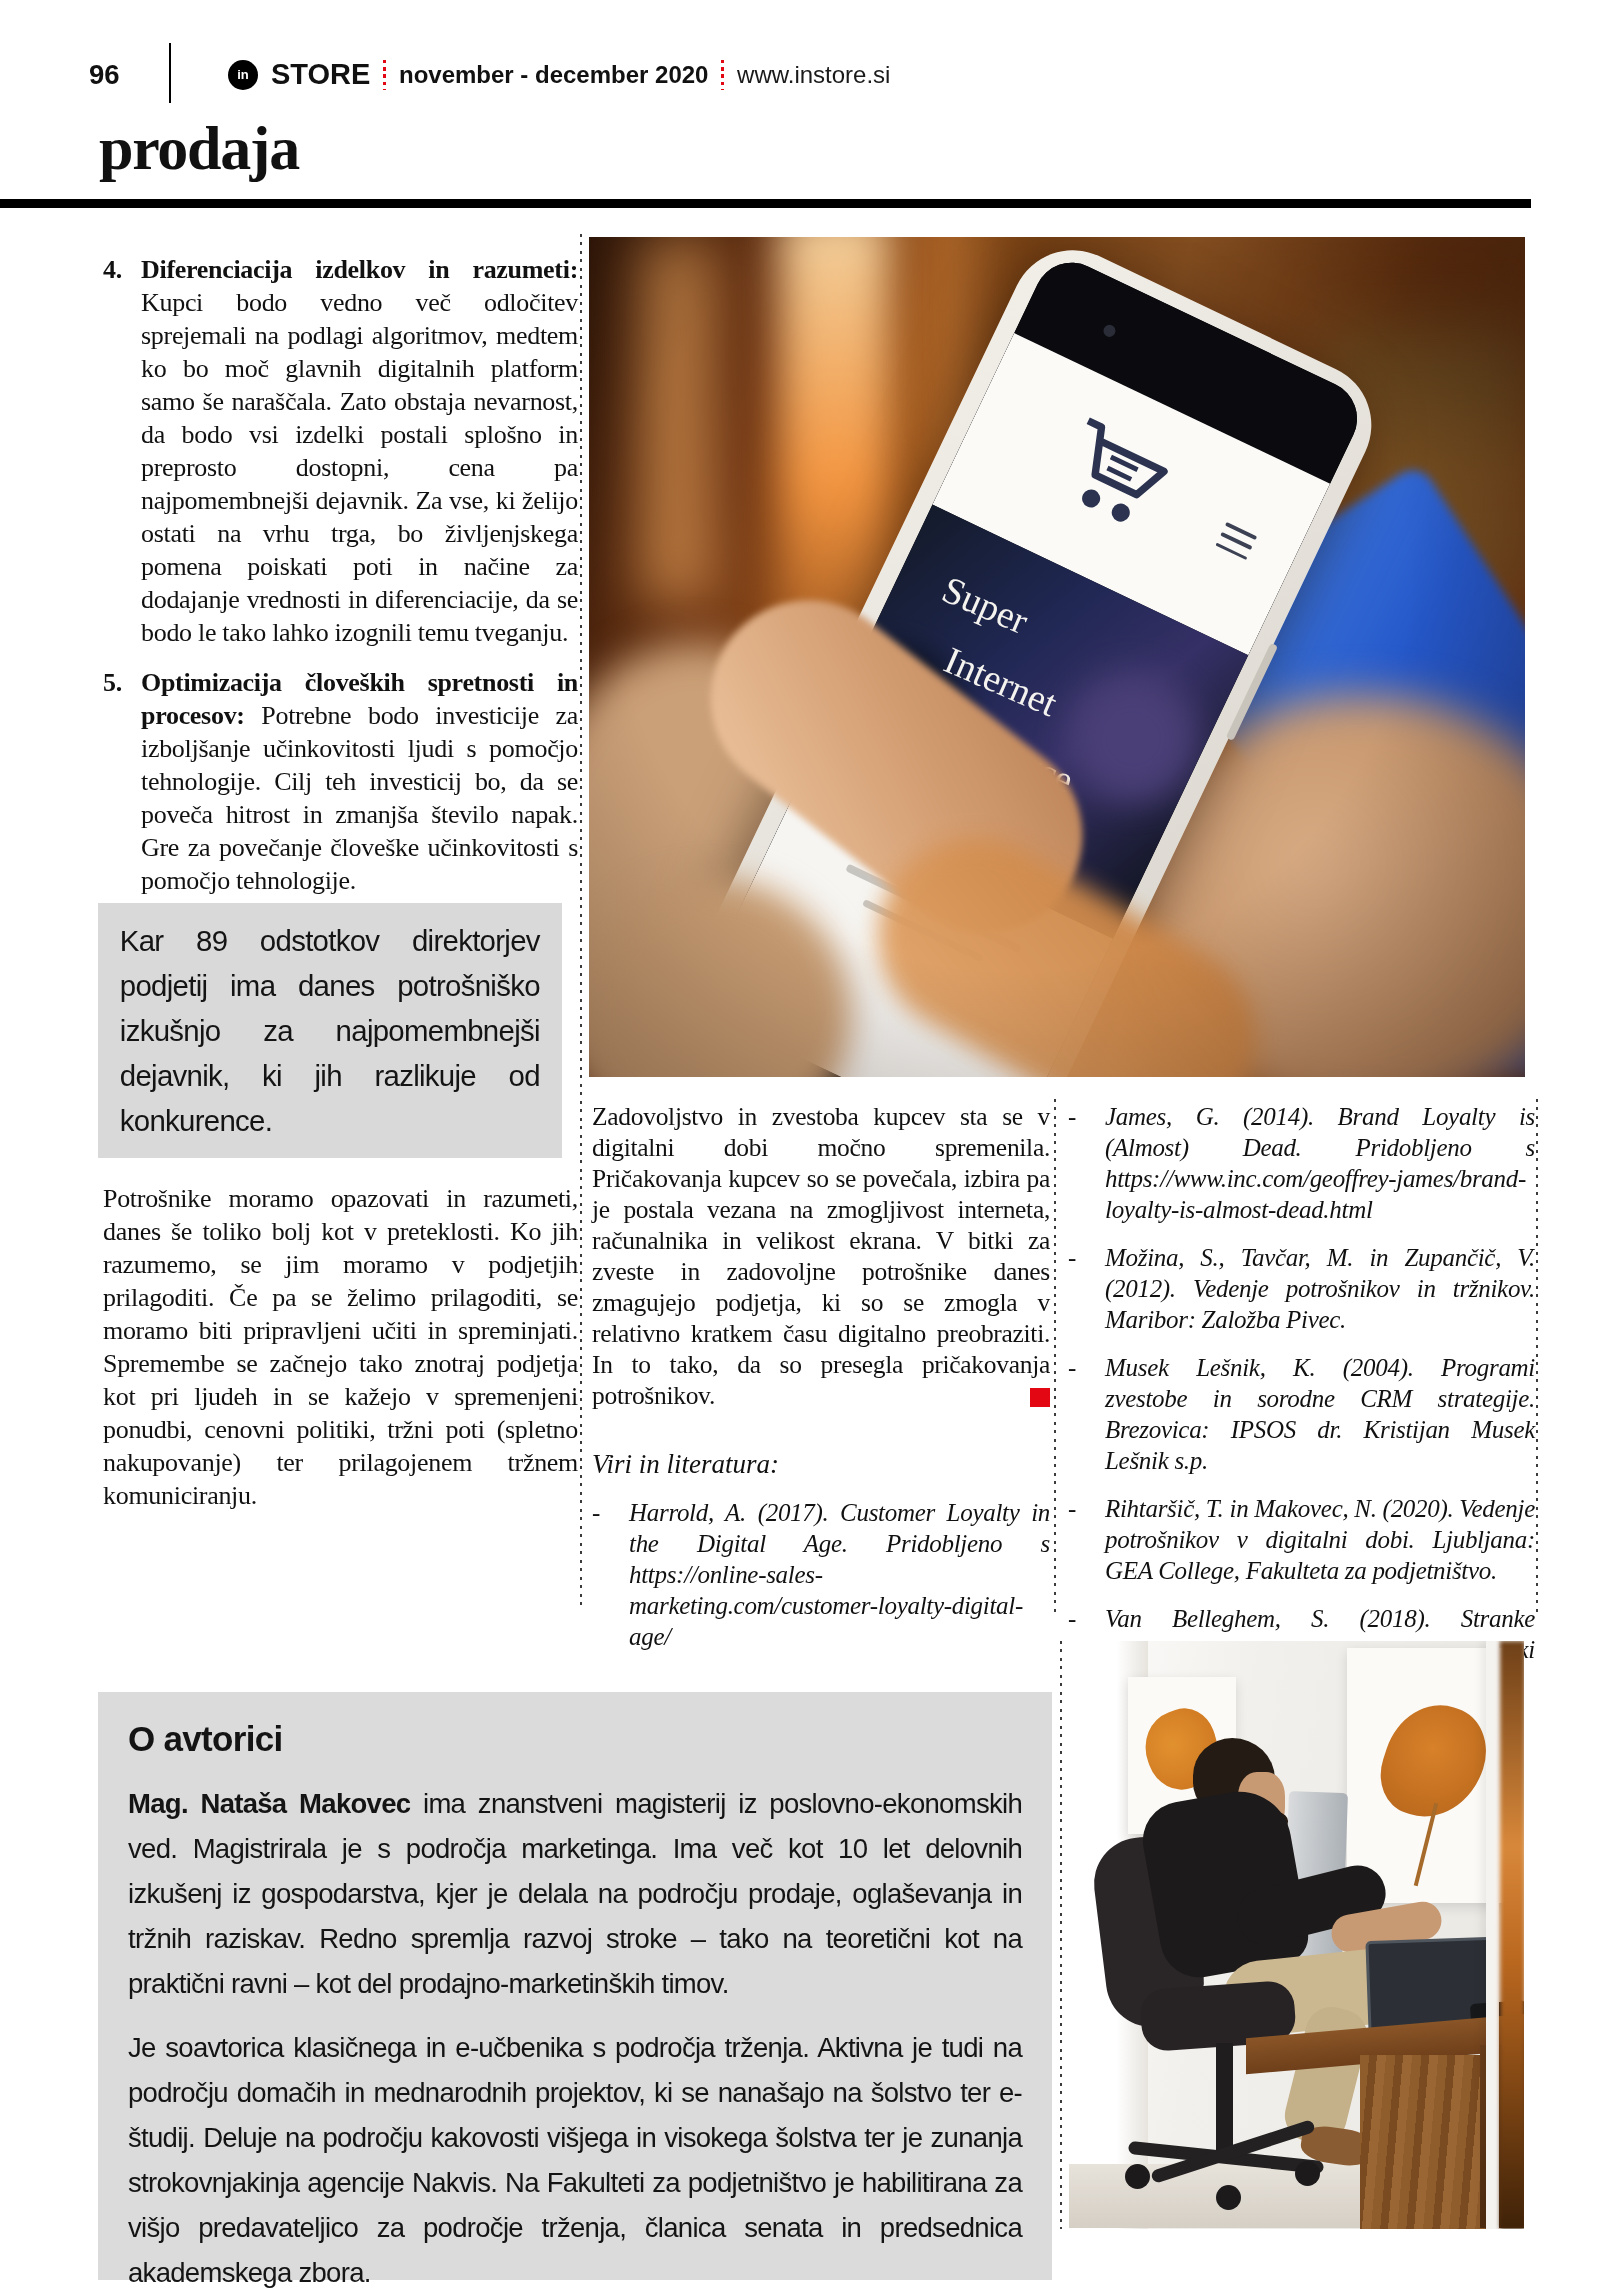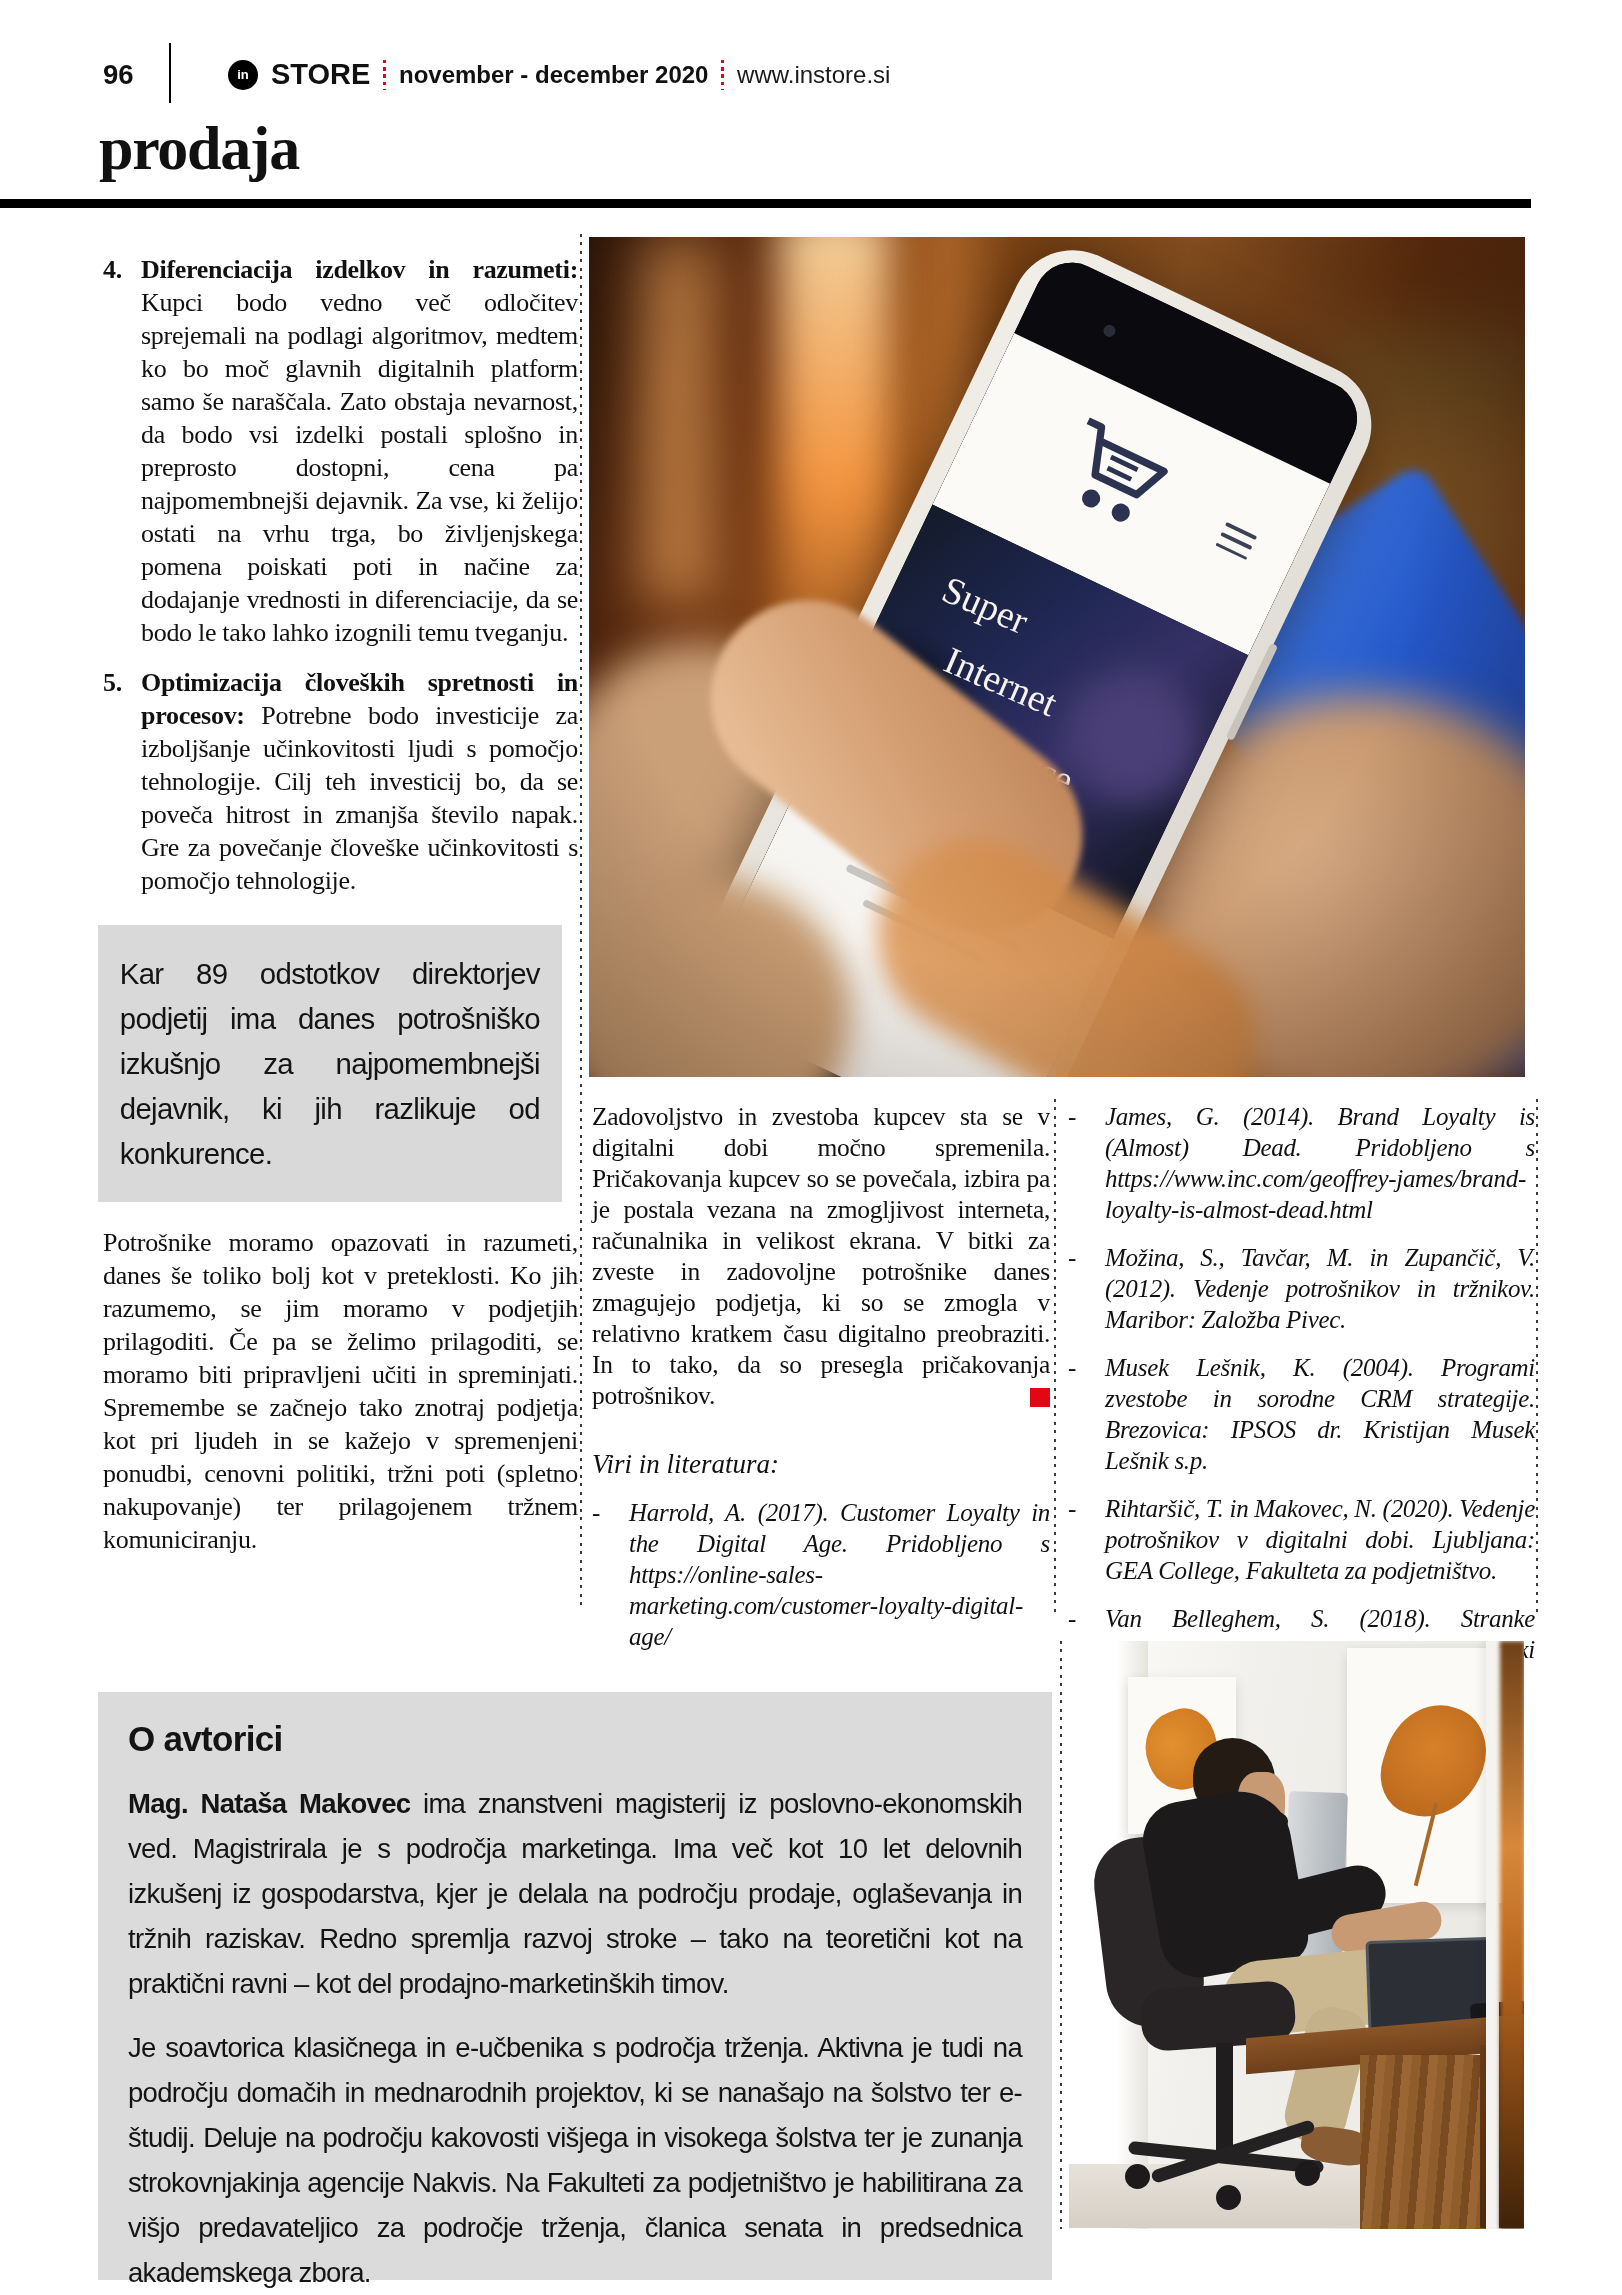--- a/index.html
+++ b/index.html
@@ -17,21 +17,21 @@
   .issue{font-weight:700;font-size:24px;}
   .site{font-weight:400;font-size:24px;color:#1a1a1a;}
   .section-title{font-family:Liberation Serif, serif;font-weight:700;font-size:62px;letter-spacing:-1.3px;}
   .top-rule{background:#000;}
   
   .col{text-align:justify;}
   .serif-body{font-size:26px;line-height:33px;letter-spacing:-0.3px;}
   .indented{margin-left:38px;}
   .list-item{position:relative;padding-left:38px;margin-top:17px;}
   .list-num{position:absolute;left:0;top:0;font-weight:700;}
-  .callout{background:#d9d9d9;margin:28px 0 0 -5.2px;width:420px;padding:26px 22px;
+  .callout{background:#d9d9d9;margin:6px 0 0 -5.2px;width:420px;padding:15px 22px;
            font-family:"Liberation Sans",sans-serif;font-size:29.4px;line-height:45px;
            letter-spacing:-0.7px;text-align:justify;color:#141414;}
   .closing{margin-top:23.6px;}
   .dotcol{width:2px;background:repeating-linear-gradient(to bottom,#3c3c3c 0 2.6px,transparent 2.6px 8.5px);}
   .mid-par{position:relative;font-size:25.5px;line-height:31px;letter-spacing:-0.3px;}
   .endmark{position:absolute;right:0;bottom:3.9px;width:19.6px;height:19.6px;background:#e30613;}
   .sources-h{font-style:italic;font-size:27px;margin-top:38px;}
   .ref{display:flex;margin-top:17px;font-style:italic;font-size:25px;line-height:31px;letter-spacing:-0.3px;}
   .ref .dash{flex:0 0 37px;}
   .ref .txt{flex:1;text-align:justify;}
@@ -60,21 +60,21 @@
   .scr-toolbar{height:98px;background:#131419;display:flex;align-items:center;gap:31px;padding-left:46px;}
   .tb-circle{width:29px;height:29px;border-radius:50%;border:3.3px solid #cfd2d8;opacity:.85;}
   
   .photo2{overflow:hidden;background:linear-gradient(100deg,#fdfdfc 0%,#f2f0ec 35%,#e9e7e2 100%);}
 </style>
 </head>
 <body>
 
 <div class="page">
 
-  <div class="abs pagenum" style="left:103px;top:59px;">96</div>
+  <div class="abs pagenum" style="left:89px;top:59px;">96</div>
   <div class="abs hdr-vline" style="left:169px;top:43px;"></div>
   <div class="abs logo-row" style="left:228px;top:58px;">
     <span class="logo-circle">in</span>
     <span class="brand">STORE</span>
     <span class="red-dots"></span>
     <span class="issue">november - december 2020</span>
     <span class="red-dots"></span>
     <span class="site">www.instore.si</span>
   </div>
   <div class="abs section-title" style="left:99px;top:113px;">prodaja</div>

